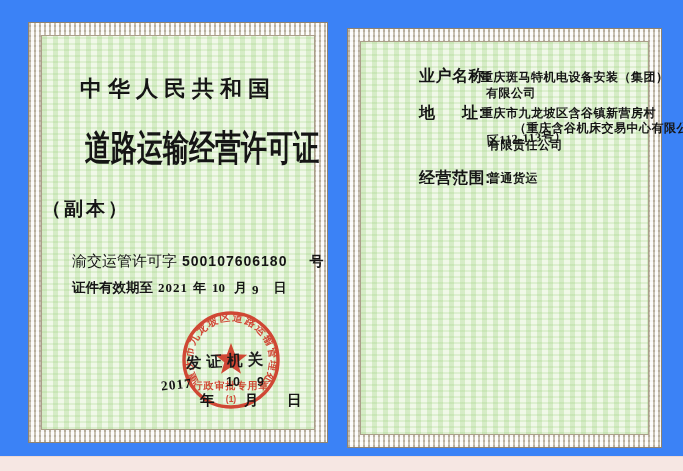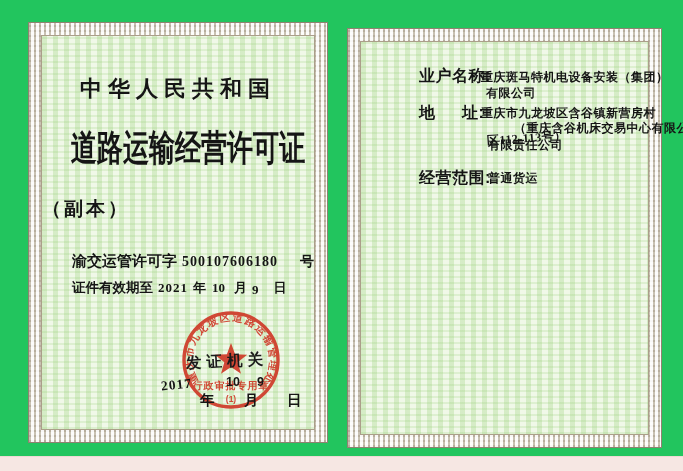--- a/index.html
+++ b/index.html
@@ -1,16 +1,16 @@
 <!DOCTYPE html>
 <html><head>
 <meta charset="utf-8">
 <style>
   html,body{margin:0;padding:0;background:#ffffff;}
-  .shot{position:relative;width:683px;height:471px;background:#22c55e;overflow:hidden;
+  .shot{position:relative;width:683px;height:471px;background:#3b82f6;overflow:hidden;
         font-family:"Liberation Sans","DejaVu Sans",sans-serif;color:#151515;}
   .abs{position:absolute;}
 
   
   .strip-bottom{left:0;bottom:0;width:683px;height:14px;background:#f6e7e3;border-top:1px solid #eed9d4;}
 
   
   .page{box-sizing:border-box;border:1px solid #8f8371;
         background-color:#f2efe7;
         background-image:
@@ -26,29 +26,29 @@
          background-color:#f0f8e8;
          background-image:
            repeating-linear-gradient(0deg, rgba(146,205,112,.20) 0 2px, rgba(0,0,0,0) 2px 6px),
            repeating-linear-gradient(90deg, rgba(146,205,112,.28) 0 5px, rgba(0,0,0,0) 5px 11px);
   }
 
   
   .country{left:0;top:38px;width:100%;text-align:center;
            font-family:"Liberation Serif","DejaVu Serif",serif;font-weight:700;
            font-size:22px;letter-spacing:6px;}
-  .main-title{left:0;top:88px;width:100%;text-align:right;}
+  .main-title{left:0;top:88px;width:100%;text-align:center;padding-left:24px;}
   .main-title span{display:inline-block;font-weight:900;font-size:28px;letter-spacing:0;
            transform:scale(.93,1.28);transform-origin:center top;}
   .copy-tag{left:0;top:160px;width:100%;
            font-family:"Liberation Serif","DejaVu Serif",serif;font-weight:700;
            font-size:19px;letter-spacing:3px;}
   .license-line{left:30px;top:216px;display:flex;align-items:baseline;white-space:nowrap;}
-  .license-label{font-weight:700;font-size:15px;}
-  .license-number{font-family:Liberation Serif, serif;font-size:14px;
+  .license-label{font-weight:400;font-size:15px;}
+  .license-number{font-family:Liberation Sans, sans-serif;font-size:14px;
            font-weight:700;letter-spacing:1px;margin-left:5px;}
   .license-suffix{font-weight:700;font-size:14px;margin-left:22px;}
   .validity-line{left:30px;top:243px;display:flex;align-items:baseline;white-space:nowrap;font-size:13px;}
   .validity-label{font-weight:700;font-size:13.5px;text-align:right;}
   .v-year{font-family:"Liberation Serif","DejaVu Serif",serif;font-weight:700;letter-spacing:1px;margin-left:5px;}
   .v-unit{font-weight:700;margin-left:5px;}
   .v-month{font-family:"Liberation Serif","DejaVu Serif",serif;font-weight:700;margin-left:6px;}
   .v-unit2{font-weight:700;margin-left:9px;}
   .v-day{font-family:"Liberation Serif","DejaVu Serif",serif;font-weight:700;margin-left:5px;position:relative;top:2px;}
   .v-unit3{font-weight:700;margin-left:15px;}

